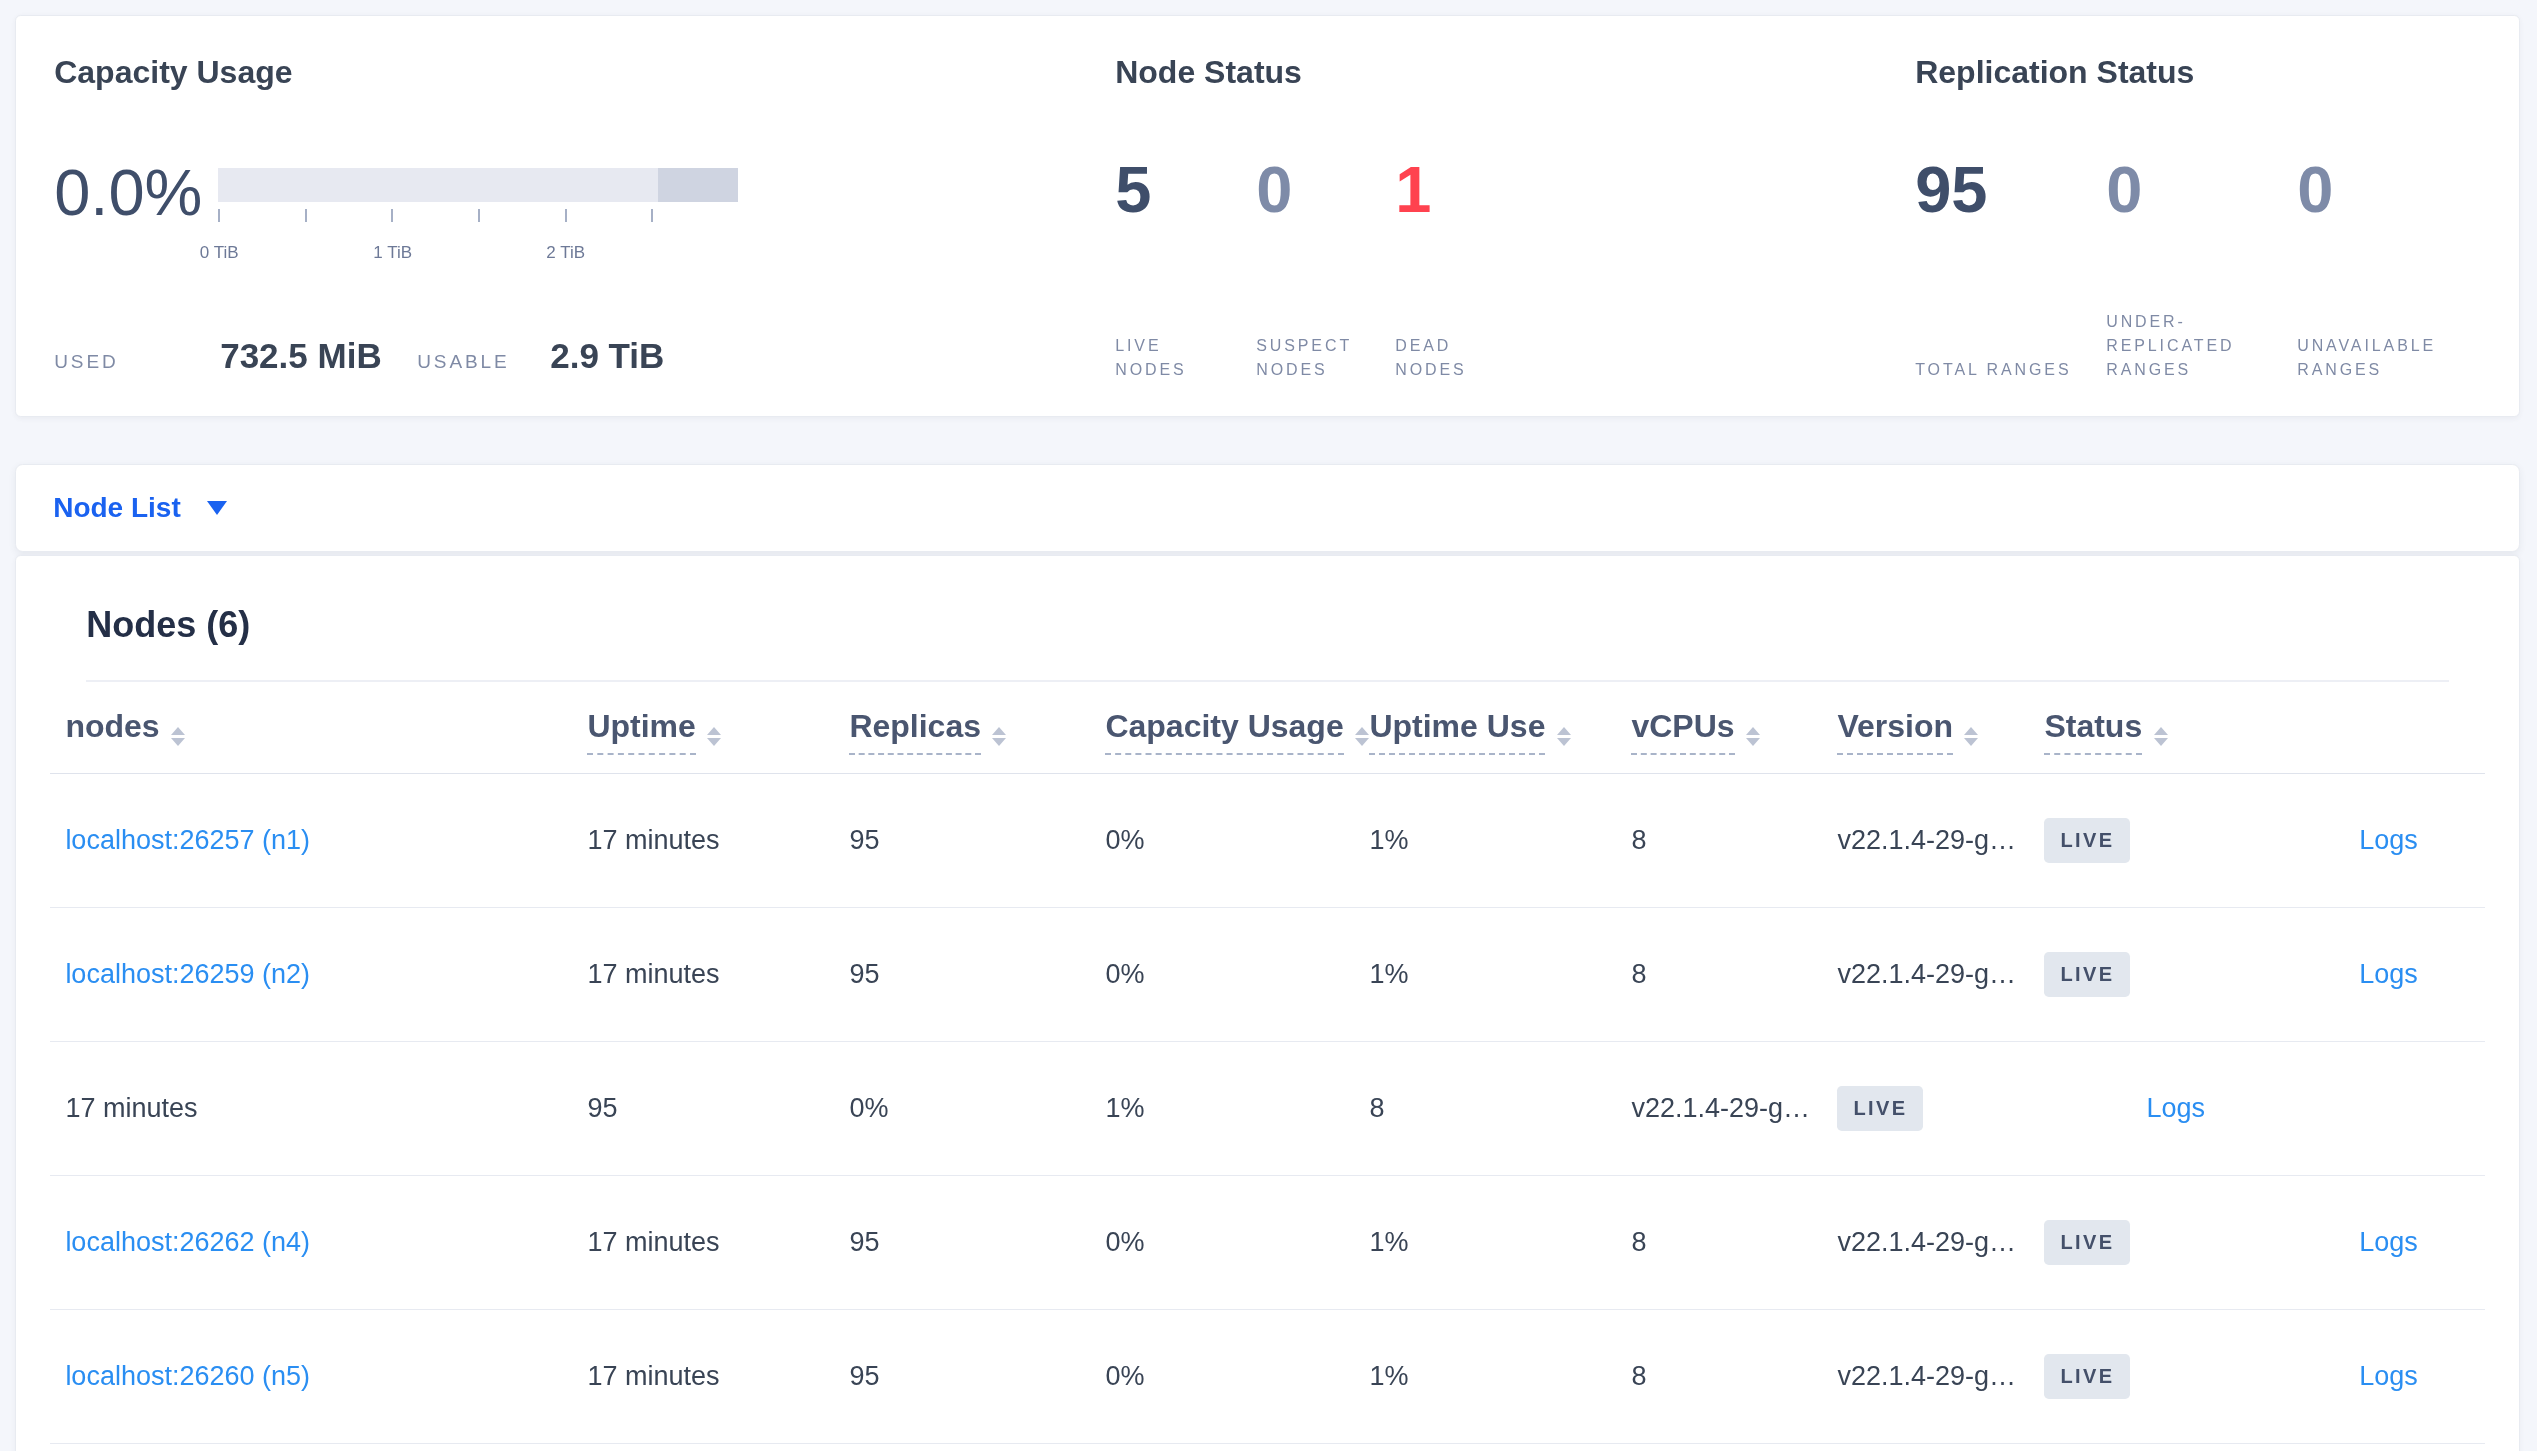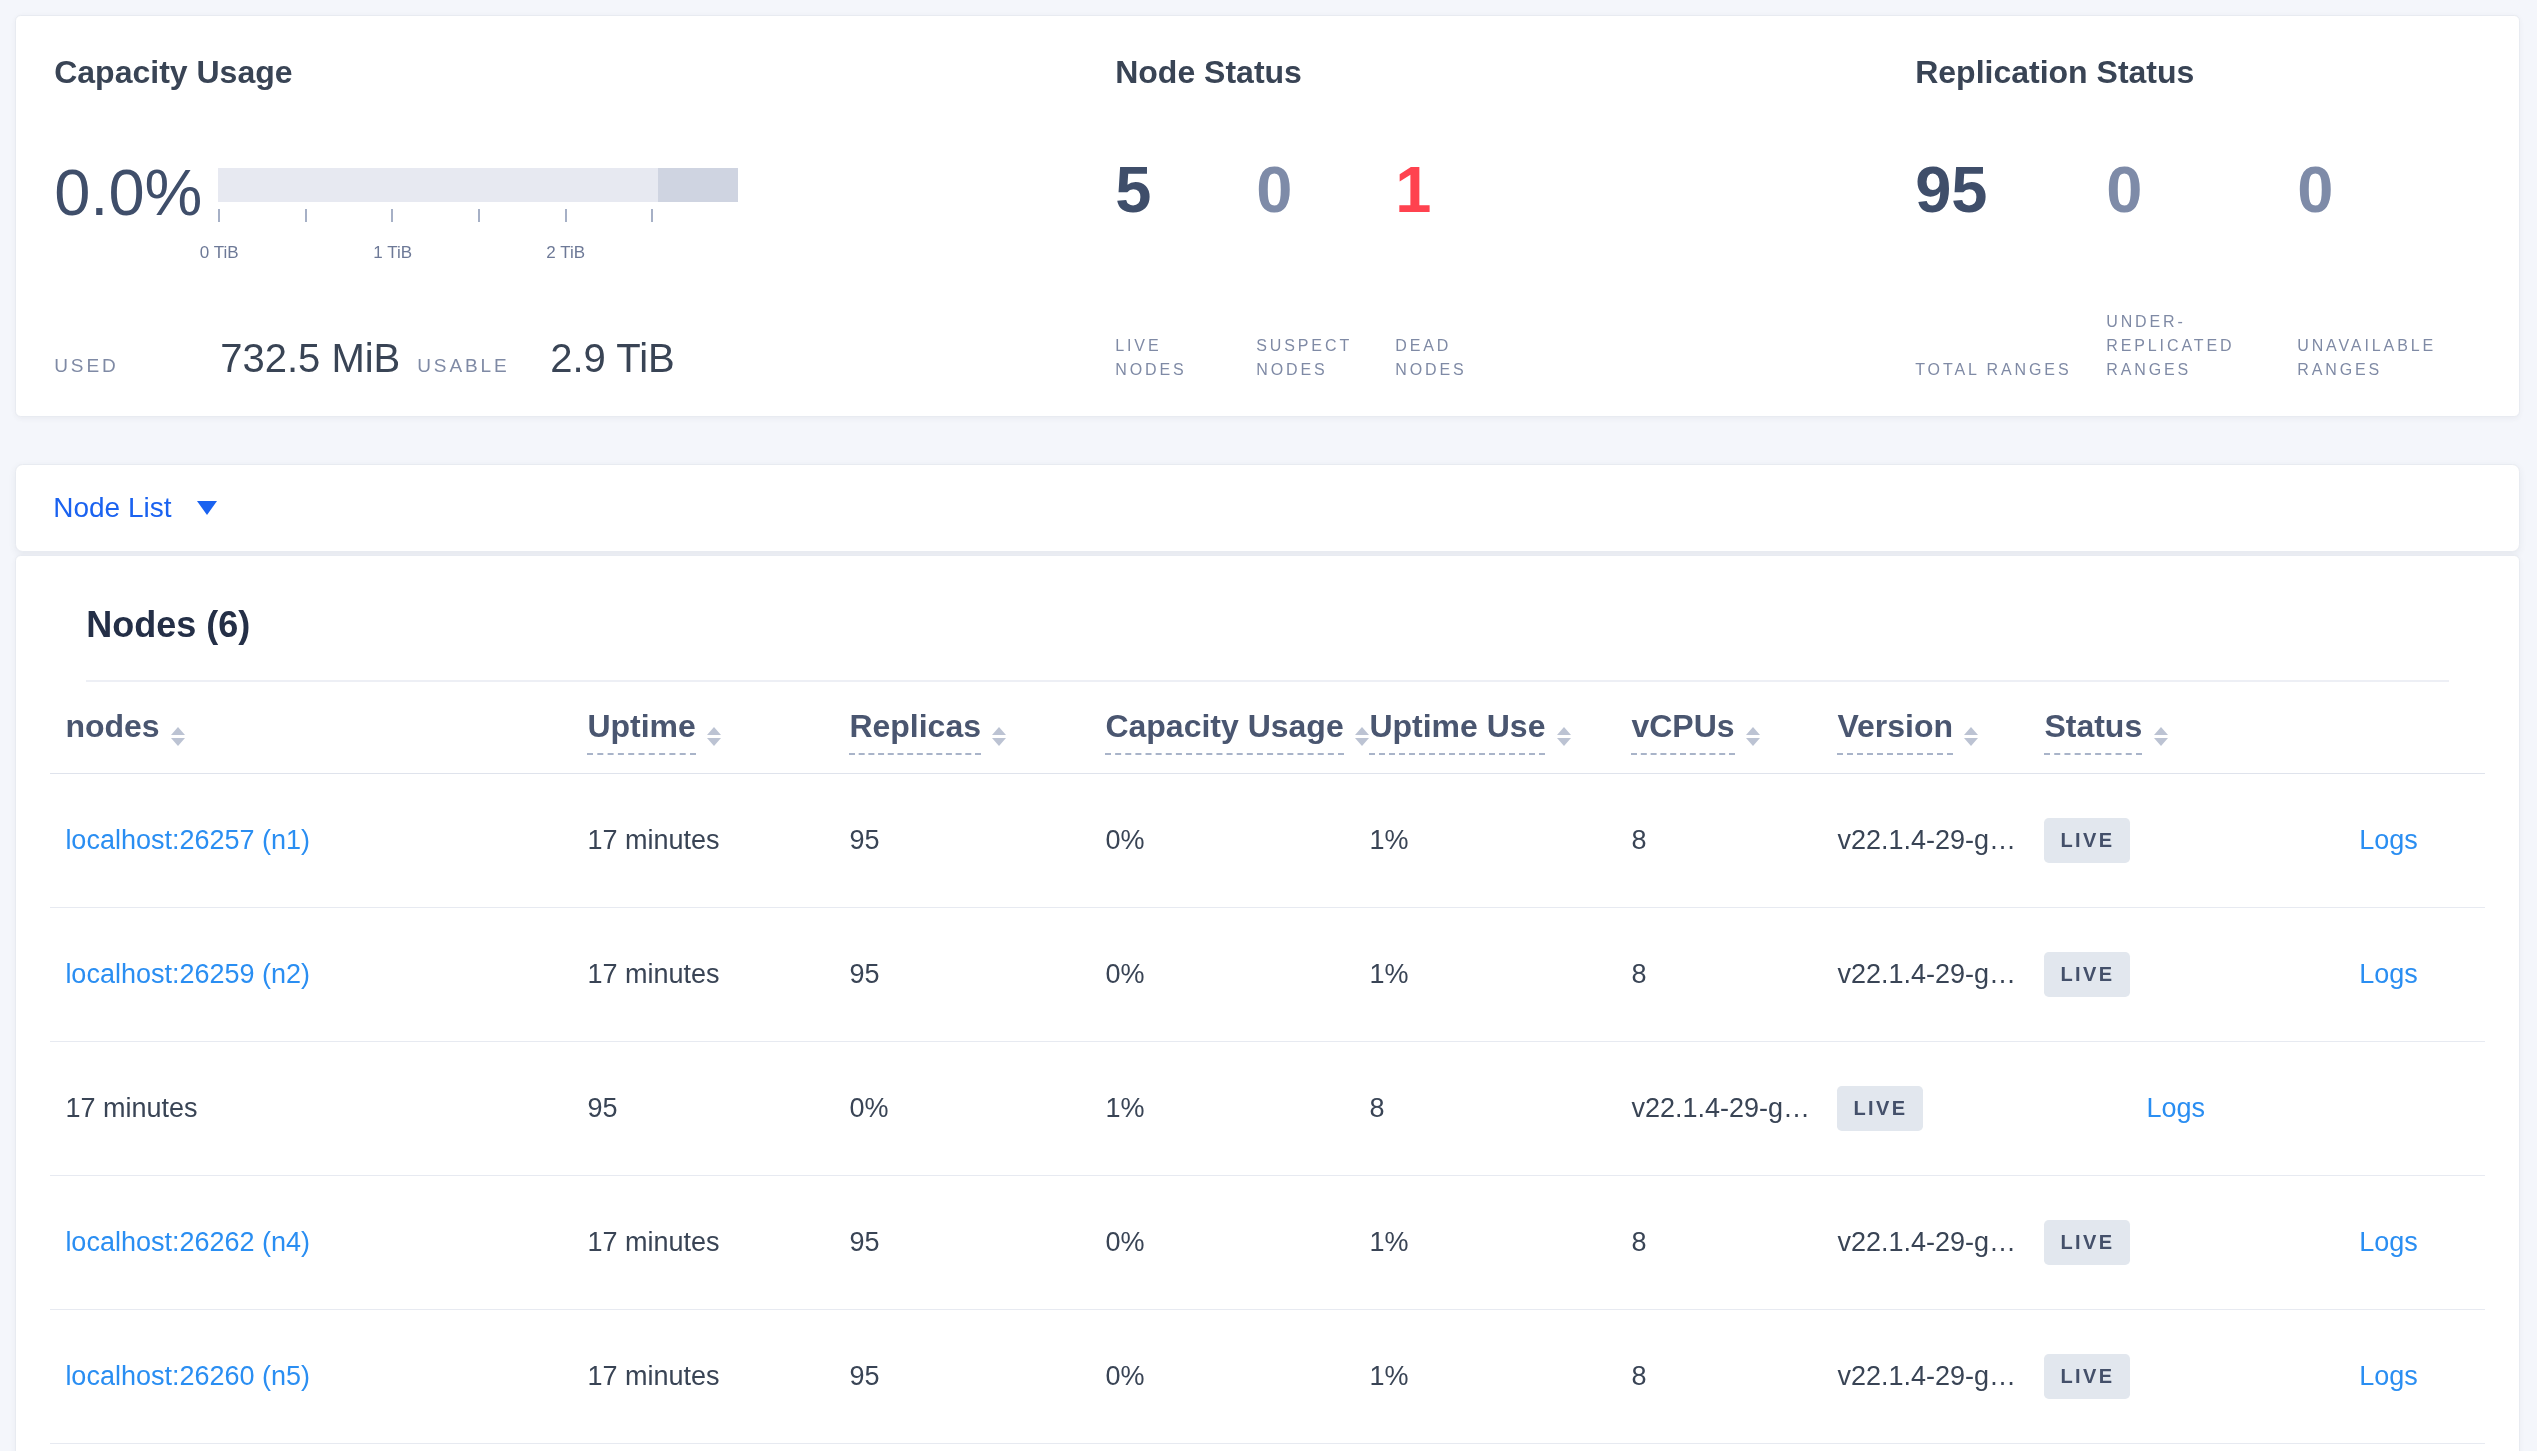--- a/index.html
+++ b/index.html
@@ -38,40 +38,40 @@
   .cap-percent{position:absolute;left:0;top:101px;font-size:65px;font-weight:400;color:var(--number-dark)}
   .cap-chart{position:absolute;left:164px;top:114px;width:520px}
   .cap-bar{position:relative;height:34px;background:var(--bar-light)}
   .cap-bar-dark{position:absolute;right:0;top:0;width:80px;height:34px;background:var(--bar-dark)}
   .cap-ticks{position:relative;height:17px;margin-top:6.7px}
   .cap-ticks i{position:absolute;top:0;width:1.9px;height:13.3px;background:var(--tick)}
   .cap-axis-labels{position:relative;height:25px;margin-top:17px;font-size:17px;color:var(--axis-text)}
   .cap-axis-labels span{position:absolute;width:61px;text-align:center;white-space:nowrap}
   .cap-stats{position:absolute;left:0;top:282px;display:flex;align-items:baseline;white-space:nowrap}
   .stat-label{font-size:19px;letter-spacing:2.9px;color:var(--label-muted)}
-  .stat-value{font-size:40px;font-weight:400;color:var(--title-text)}
+  .stat-value{font-size:35px;font-weight:700;color:var(--title-text)}
   .w-used-label{width:166px}.w-used-value{width:197px}.w-usable-label{width:133px}
 
   .stats-row{position:absolute;top:99px;display:flex}
   .stat-cell{display:flex;flex-direction:column;height:229px;box-sizing:border-box}
   .stat-number{font-size:65px;font-weight:700;line-height:74px}
   .n-dark{color:var(--number-dark)} .n-muted{color:var(--number-muted)} .n-red{color:var(--number-red)}
   .stat-cap-label{margin-top:auto;font-size:16px;letter-spacing:2.9px;line-height:24px;color:var(--label-muted)}
   .sec-nodestatus .stat-cell{width:141px}
   .sec-nodestatus .stat-cell:nth-child(2){width:139px}
   .sec-nodestatus .stat-cap-label{max-width:122px}
   .sec-replication .stat-cell{width:191px}
   .sec-replication .stat-cap-label{max-width:177px}
 
   
   .nodelist-bar{left:15.2px;top:464px;width:2505px;height:88px;border-radius:7.6px;
     display:flex;align-items:center;padding-left:37px;
     box-shadow:0 2.9px 7.6px rgba(57,68,85,.07)}
   .nodelist-dropdown{display:flex;align-items:center;gap:26px;cursor:pointer}
-  .nodelist-label{font-size:28px;font-weight:400;color:var(--nav-blue)}
+  .nodelist-label{font-size:28px;font-weight:700;color:var(--nav-blue)}
   .caret-down{width:0;height:0;border-left:10.5px solid transparent;border-right:10.5px solid transparent;border-top:14.3px solid var(--nav-blue)}
 
   
   .nodes-card{left:15.2px;top:555px;width:2505px;height:943px;border-radius:5.7px}
   .nodes-card h3{margin:0;padding:48px 70px 0;font-size:36px;font-weight:600;color:var(--heading-text)}
   .heading-divider{height:1.9px;background:var(--heading-divider);margin:34px 70px 0}
   .table{margin:0 34px}
   .grid{display:grid;grid-template-columns:522px 262px 256px 264px 262px 206px 207px 276px 1fr;padding:0 15.2px;align-items:center}
   .thead{height:91px;border-bottom:1.9px solid var(--header-border)}
   .th{font-size:32px;font-weight:600;color:var(--header-text);white-space:nowrap;cursor:pointer}

